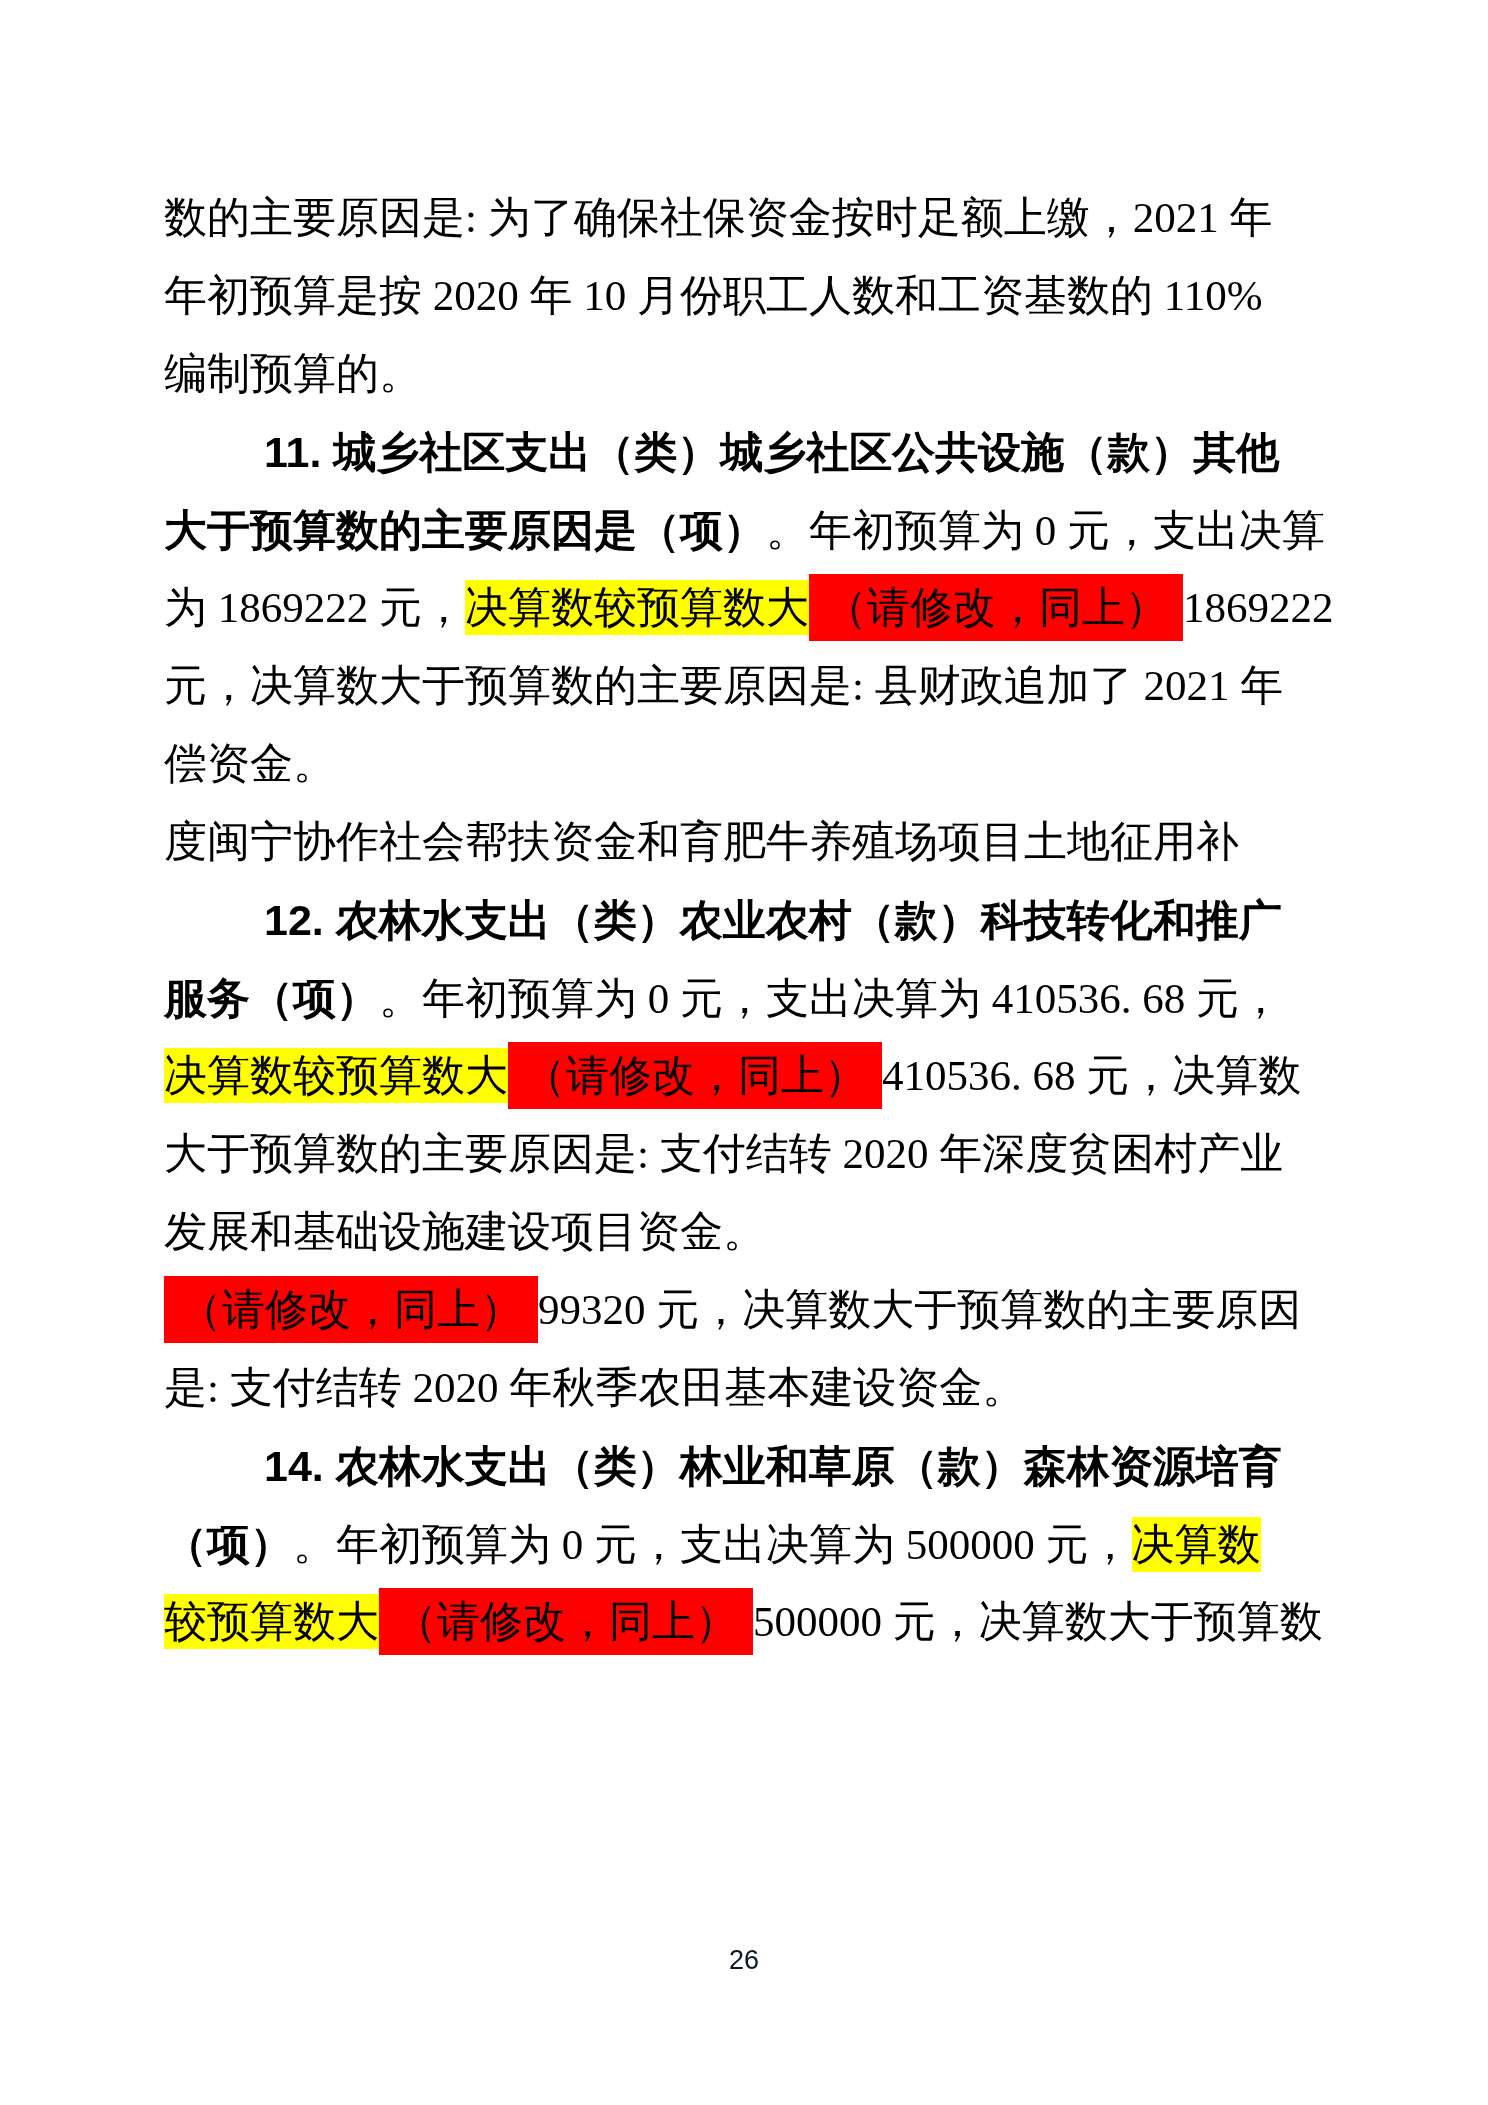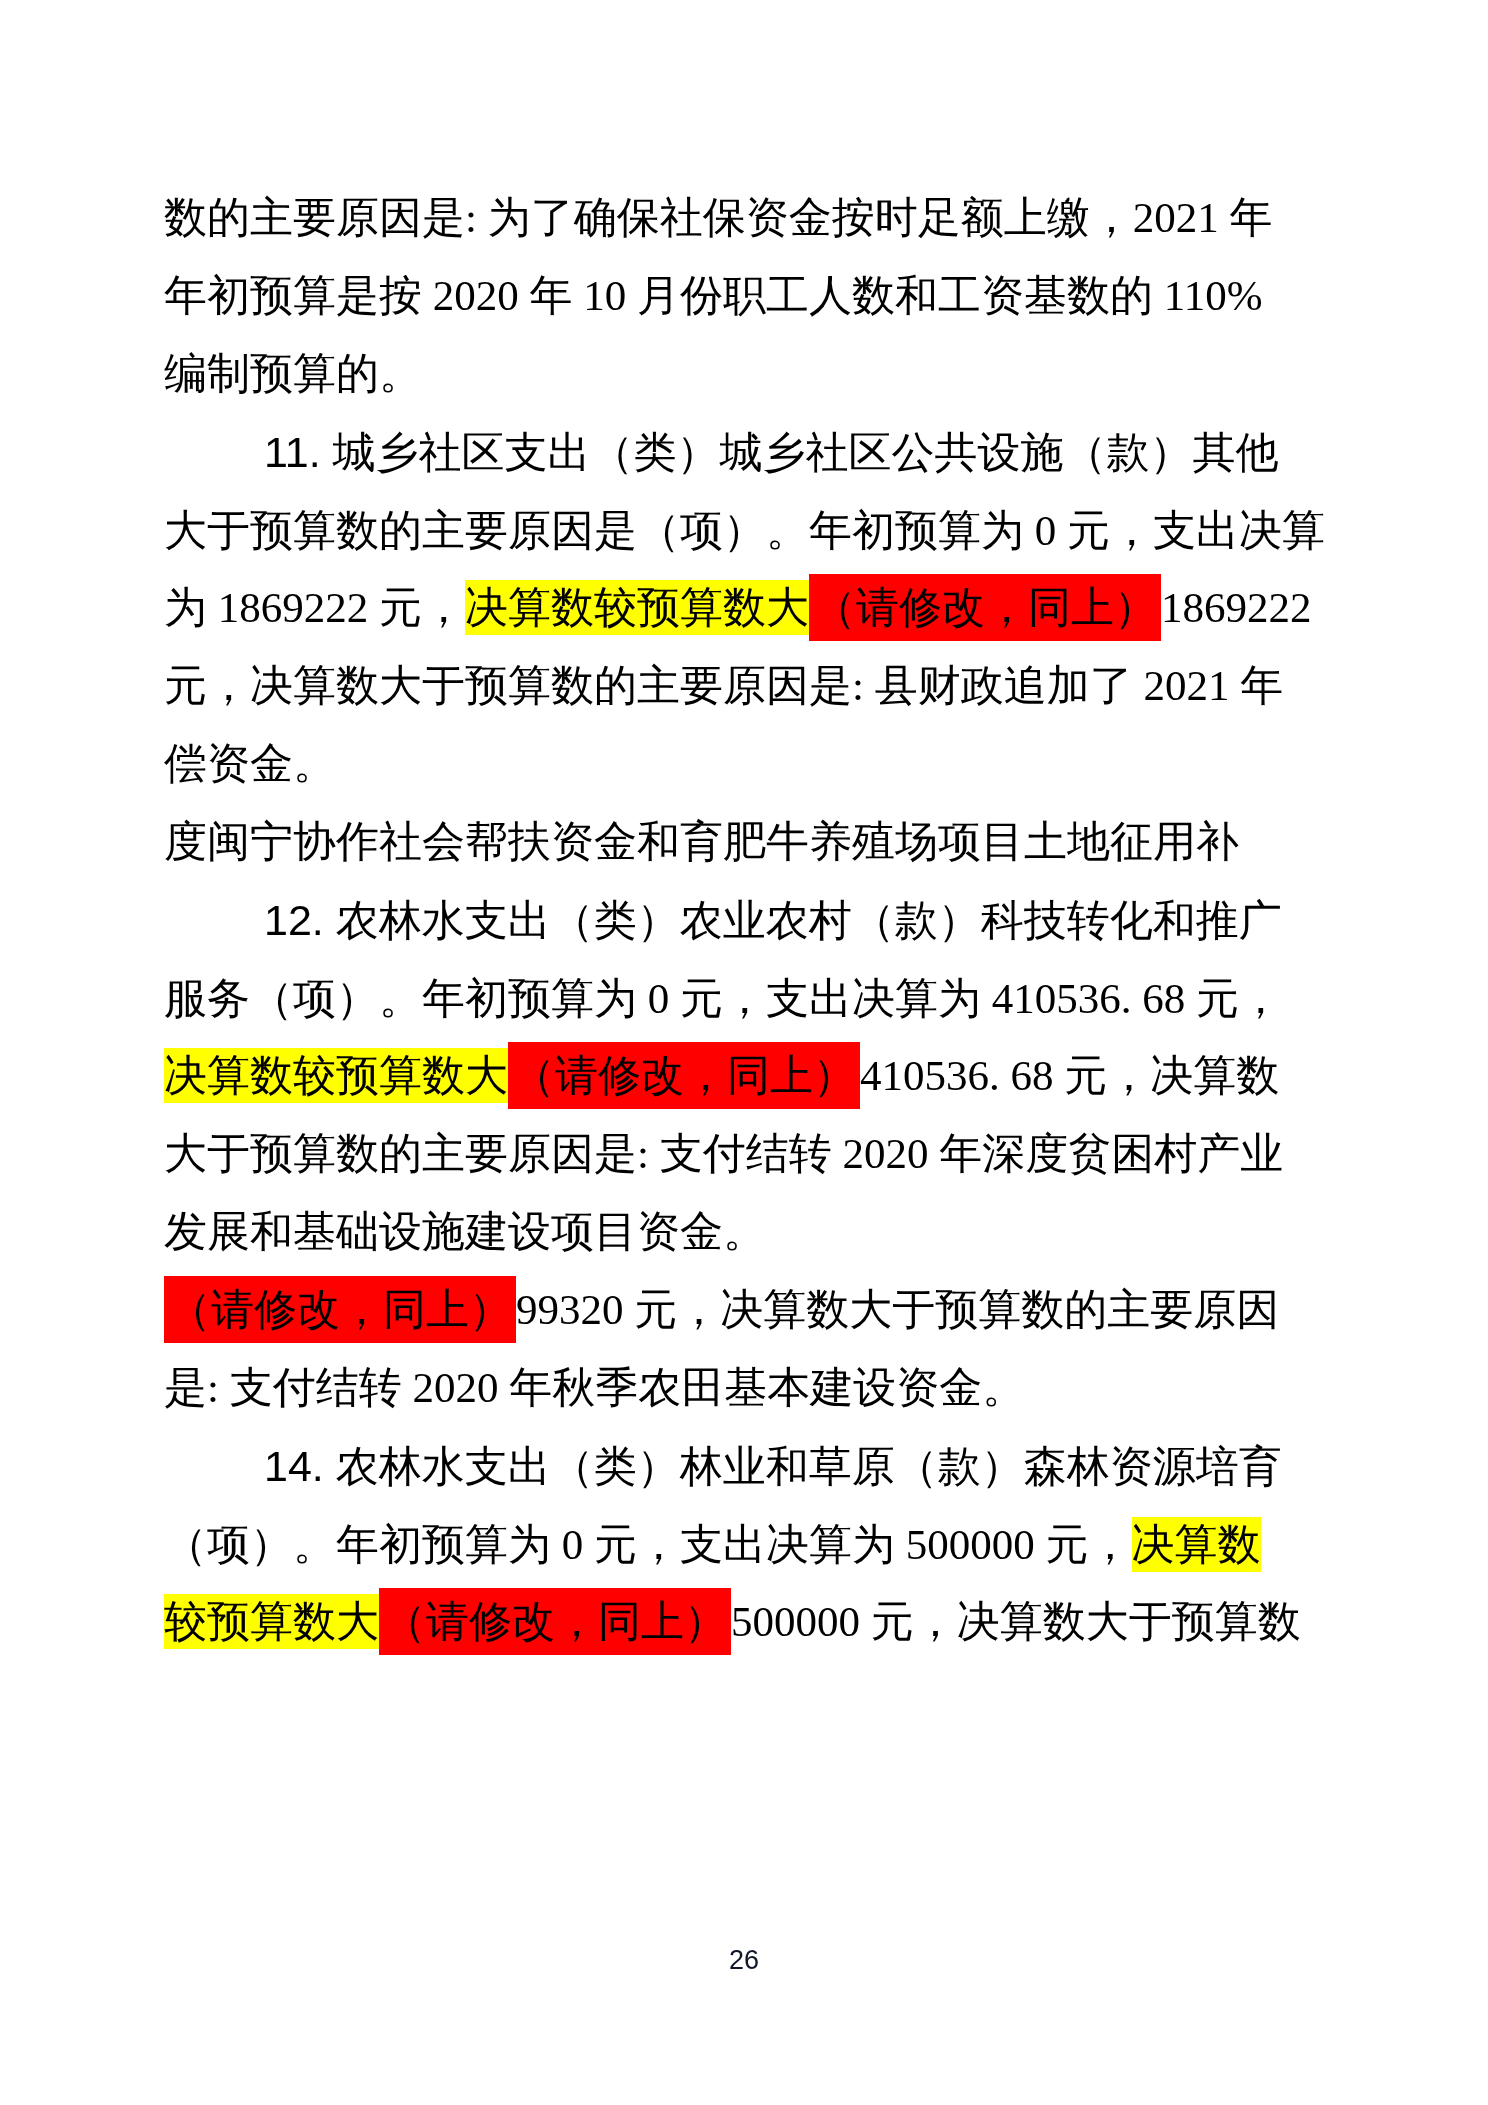--- a/index.html
+++ b/index.html
@@ -32,30 +32,30 @@
     white-space: nowrap;
   }
   .line.left {
     text-align-last: left;
   }
   .line.indent {
     padding-left: 100px;
   }
   .run { }
   .b {
-    font-weight: 400;
+    font-weight: 700;
     font-family: "Liberation Sans", sans-serif;
   }
   .hl-y {
     background: var(--hl-y, #ffff00);
     padding: 4px 0;
   }
   .hl-r {
     background: var(--hl-r, #ff0000);
-    padding: 10px 4px;
+    padding: 10px 15px;
   }
   .footer {
     position: absolute;
     left: 0;
     top: 1944px;
     width: 100%;
     text-align: center;
     font-size: 27px;
     line-height: 32px;
     color: #0f172a;

